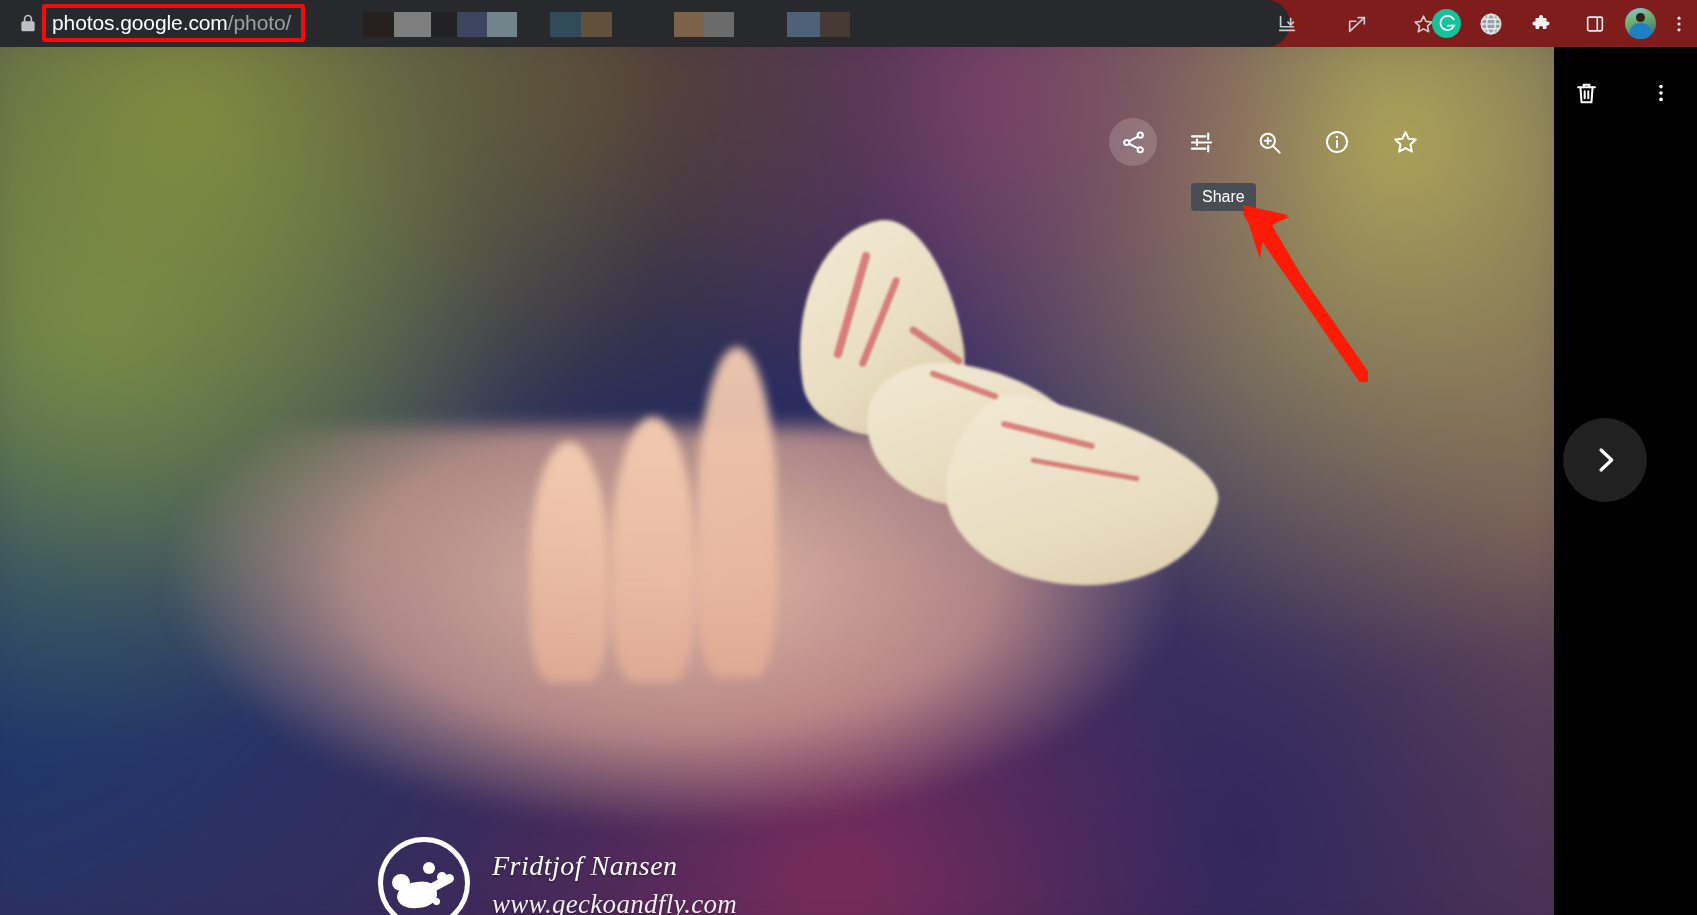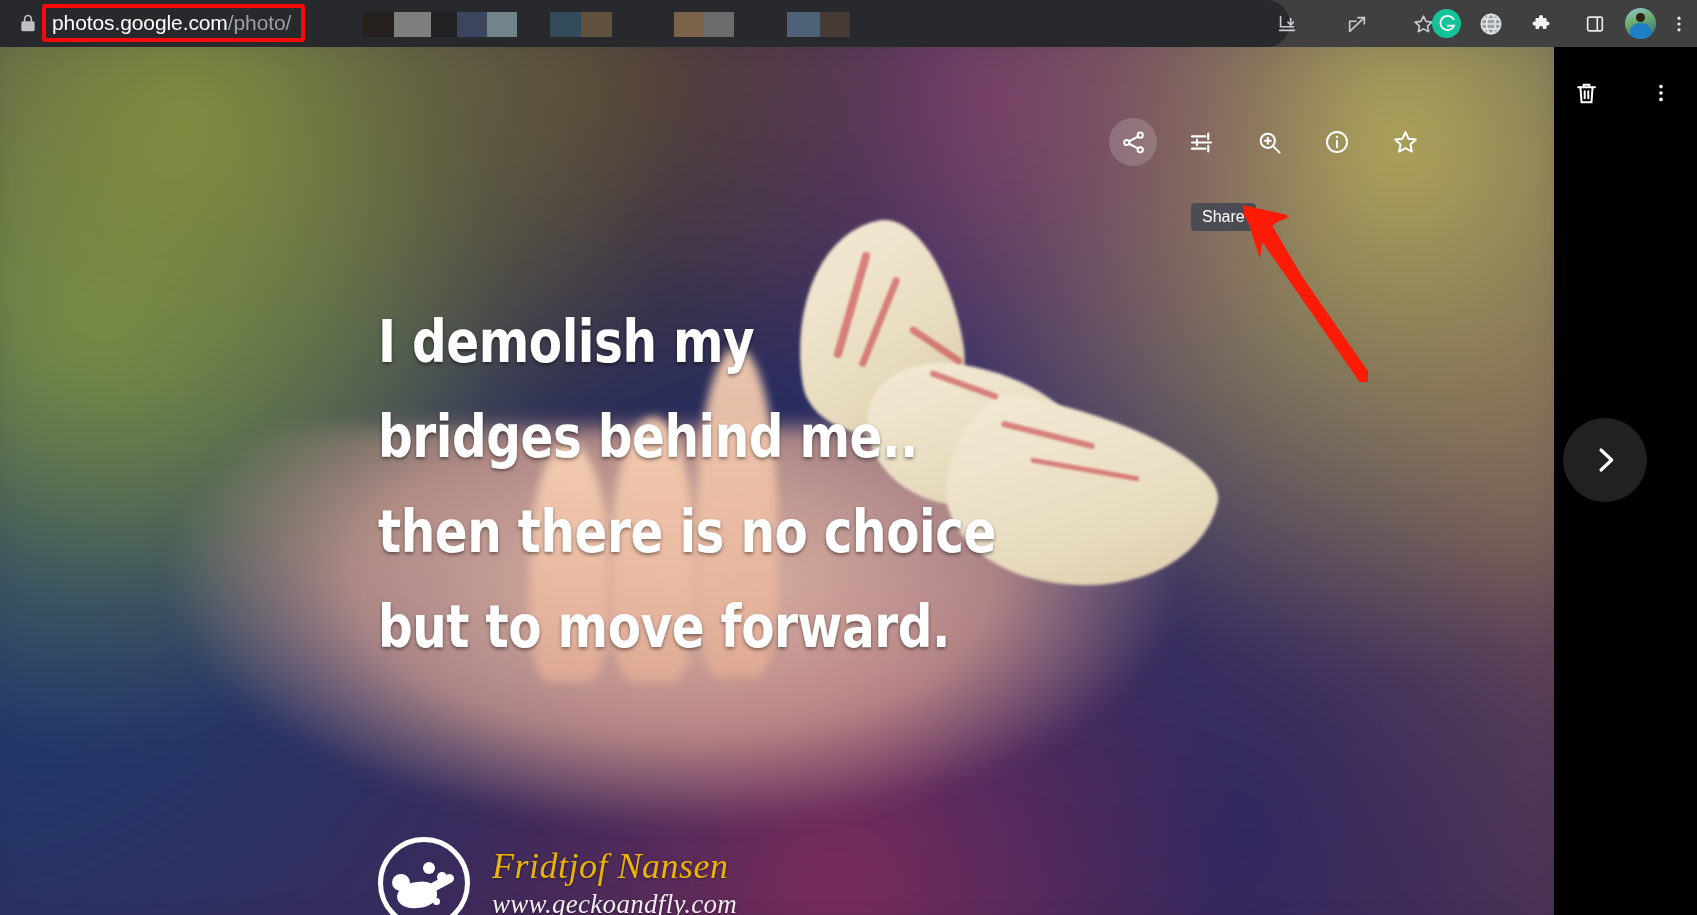--- a/index.html
+++ b/index.html
@@ -7,21 +7,21 @@
     width: 1697px; height: 915px;
     background: #000;
     font-family: "Liberation Sans", sans-serif;
     overflow: hidden;
   }
 
   
   #browser-toolbar {
     position: absolute; left: 0; top: 0;
     width: 1697px; height: 47px;
-    background: #404040;
+    background: #7f1d1d;
     display: flex; align-items: center;
   }
   #omnibox-zone {
     position: absolute; left: 0; top: 0;
     width: 1290px; height: 47px;
     background: #28292c;
     border-radius: 0 24px 24px 0;
   }
   #lock-icon {
     position: absolute; left: 18px; top: 13px;
@@ -180,21 +180,21 @@
   }
   #gecko-logo .bird-tail {
     position: absolute; left: 46px; top: 36px;
     width: 26px; height: 9px; background: #fff;
     border-radius: 5px; transform: rotate(-28deg);
   }
   #gecko-logo .sw { position: absolute; border-radius: 50%; background:#fff; }
   #credit-text { display: flex; flex-direction: column; }
   #author-name {
     font-family: "Liberation Serif", "DejaVu Serif", serif;
-    font-style: italic; font-size: 36px; color: #eab308;
+    font-style: italic; font-size: 28px; color: #ffffff;
     letter-spacing: 0.5px; line-height: 42px;
     text-shadow: 0 1px 3px rgba(0,0,0,0.4);
   }
   #site-url {
     font-family: "Liberation Serif", "DejaVu Serif", serif;
     font-style: italic; font-size: 27px; color: #f2ecef;
     letter-spacing: 0.3px; line-height: 34px;
     text-shadow: 0 1px 3px rgba(0,0,0,0.4);
   }
 
@@ -212,21 +212,21 @@
     letter-spacing: 0.1px;
   }
   .ov-btn {
     position: absolute; top: 71px;
     width: 48px; height: 48px; border-radius: 50%;
     display: flex; align-items: center; justify-content: center;
     cursor: pointer;
   }
   #share-button { background: rgba(255,255,255,0.17); }
   #share-tooltip {
-    position: absolute; left: 1191px; top: 156px;
+    position: absolute; left: 1191px; top: 136px;
     height: 28px; padding: 6px 11px;
     background: #4a4e54; border-radius: 4px;
     display: flex; align-items: center;
     font-size: 16px; color: #fff;
   }
   #annotation-arrow {
     position: absolute; left: 1238px; top: 150px;
     width: 130px; height: 185px;
     pointer-events: none;
   }
@@ -355,26 +355,20 @@
       <div class="wing" style="left:165px; top:145px; width:210px; height:140px; border-radius:40% 60% 56% 44% / 44% 40% 60% 56%; transform:rotate(10deg);"></div>
       <div class="wing" style="left:245px; top:190px; width:270px; height:175px; border-radius:20% 70% 58% 40% / 54% 34% 66% 46%; transform:rotate(13deg);"></div>
       <div class="wing-v" style="left:148px; top:28px; width:8px; height:110px; border-radius:4px; transform:rotate(16deg);"></div>
       <div class="wing-v" style="left:176px; top:52px; width:7px; height:96px; border-radius:4px; transform:rotate(22deg);"></div>
       <div class="wing-v" style="left:205px; top:120px; width:62px; height:7px; border-radius:4px; transform:rotate(34deg);"></div>
       <div class="wing-v" style="left:228px; top:160px; width:72px; height:6px; border-radius:3px; transform:rotate(20deg);"></div>
       <div class="wing-v" style="left:300px; top:210px; width:96px; height:6px; border-radius:3px; transform:rotate(14deg);"></div>
       <div class="wing-v" style="left:330px; top:245px; width:110px; height:5px; border-radius:3px; transform:rotate(10deg);"></div>
     </div>
 
-    <div id="quote-block">
-      <div class="quote-line">I demolish my</div>
-      <div class="quote-line">bridges behind me..</div>
-      <div class="quote-line">then there is no choice</div>
-      <div class="quote-line">but to move forward.</div>
-    </div>
 
     <div id="credit">
       <div id="gecko-logo">
         <span class="bird-body"></span>
         <span class="bird-head"></span>
         <span class="bird-tail"></span>
         <span class="sw" style="left:40px; top:20px; width:12px; height:12px;"></span>
         <span class="sw" style="left:54px; top:30px; width:10px; height:10px;"></span>
         <span class="sw" style="left:38px; top:48px; width:8px; height:8px;"></span>
         <span class="sw" style="left:50px; top:56px; width:7px; height:7px;"></span>

